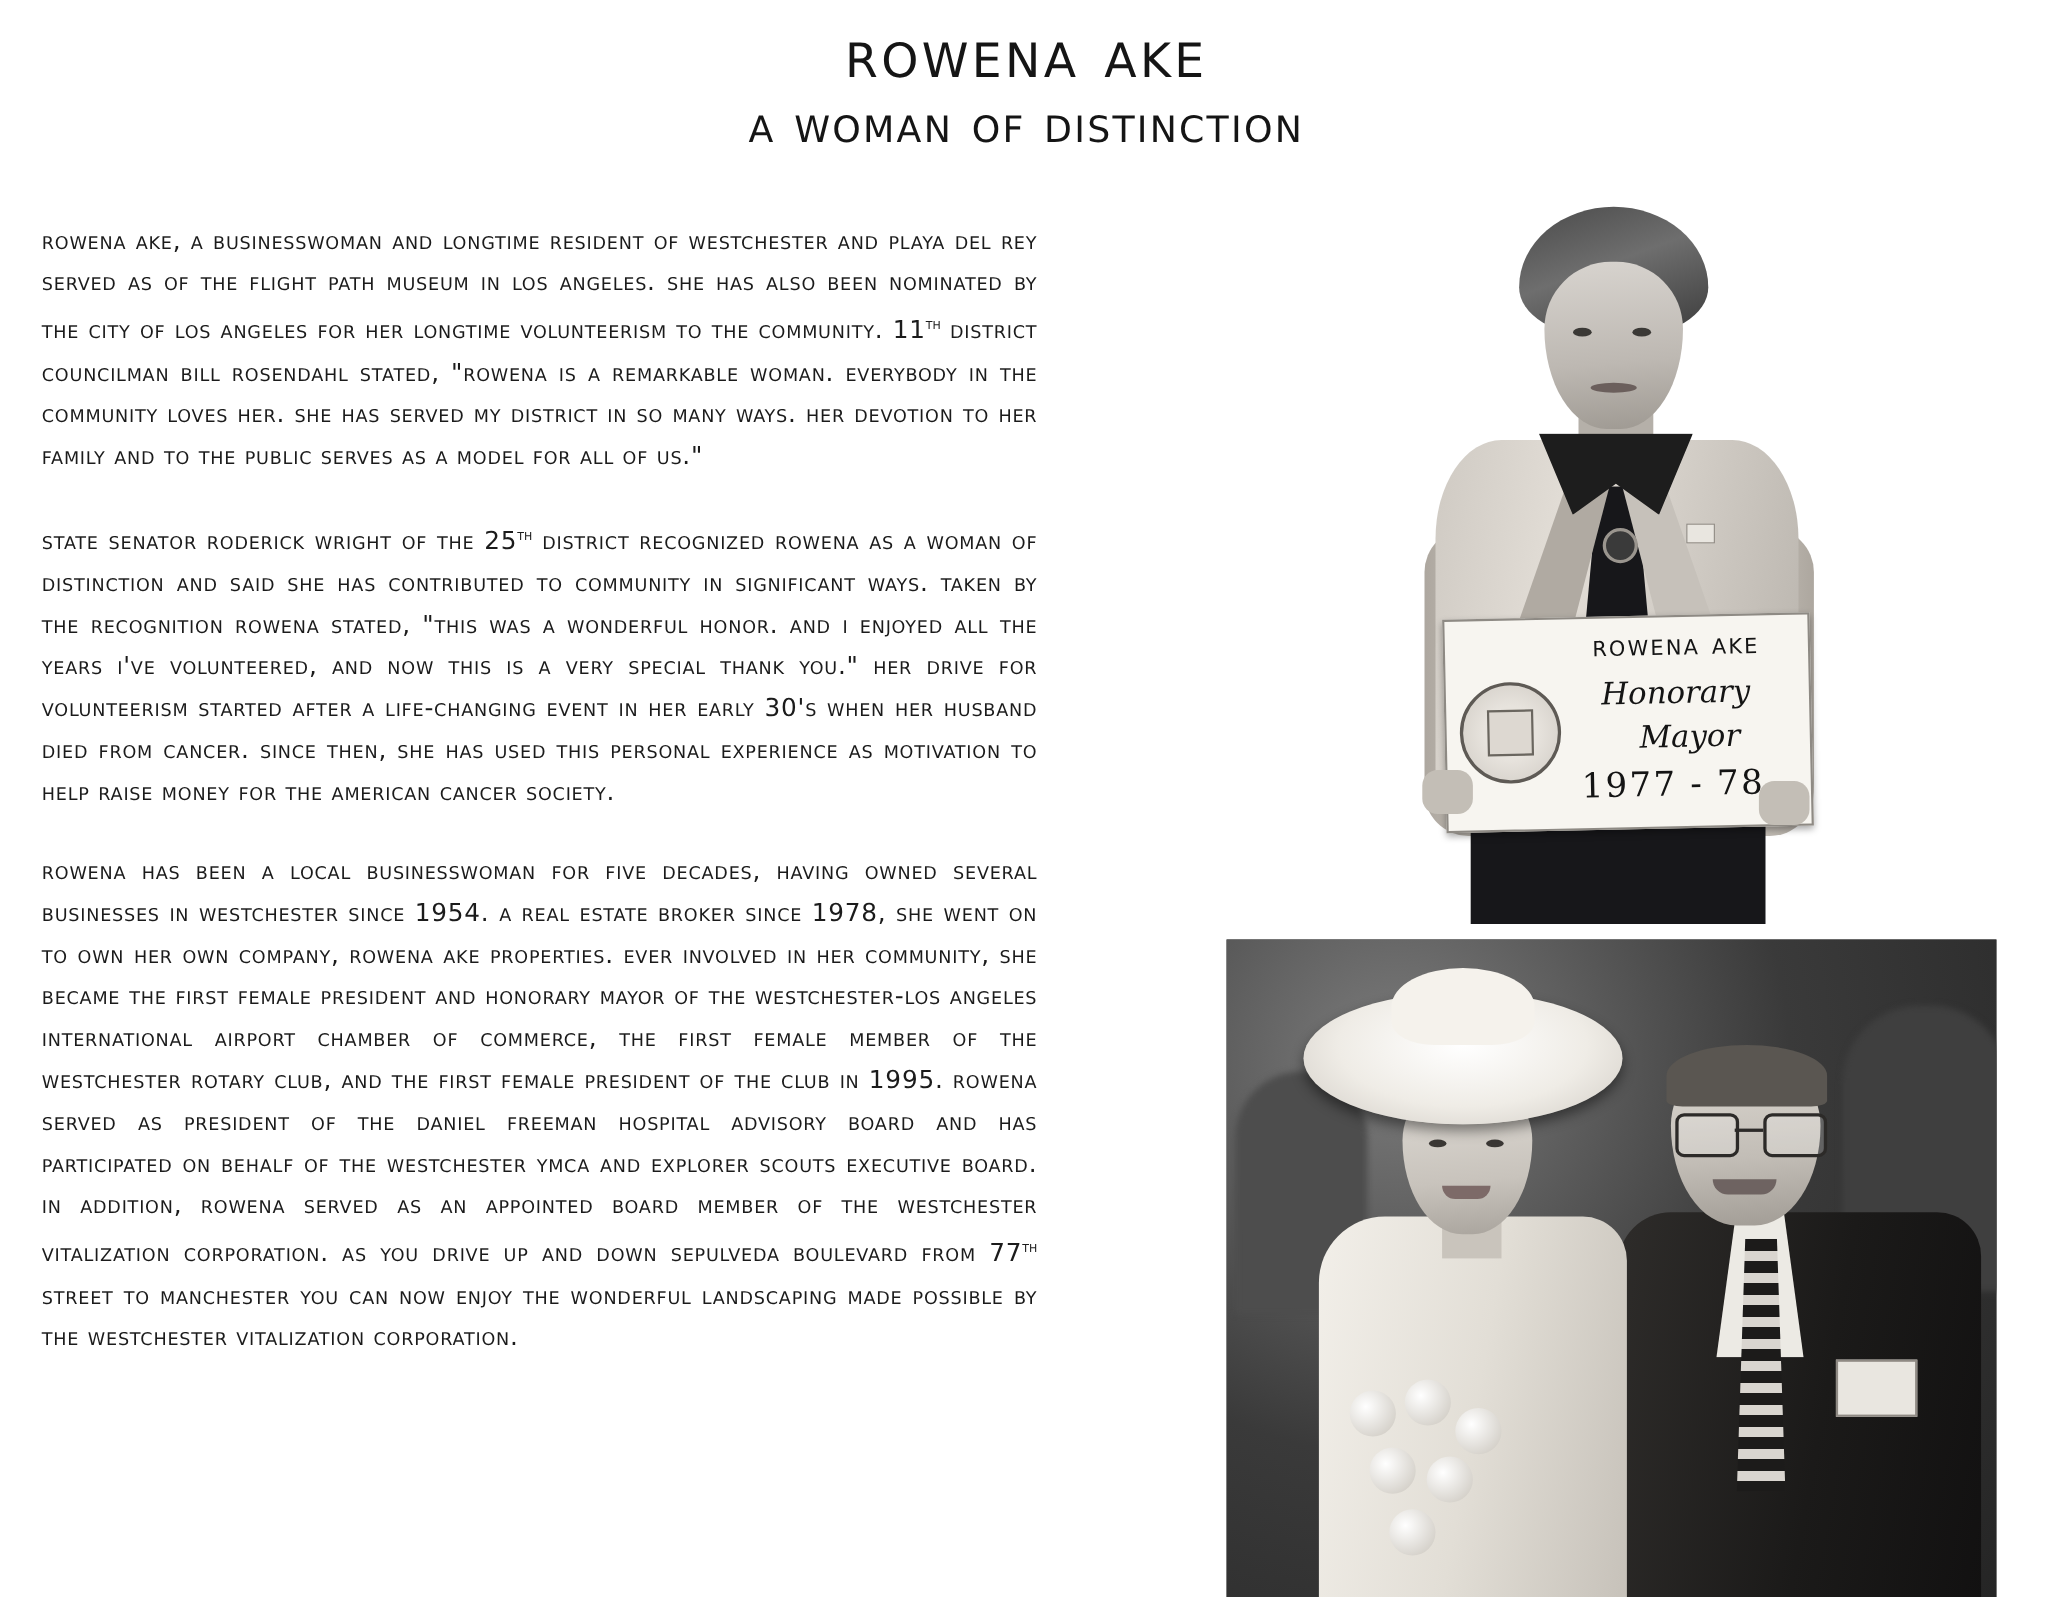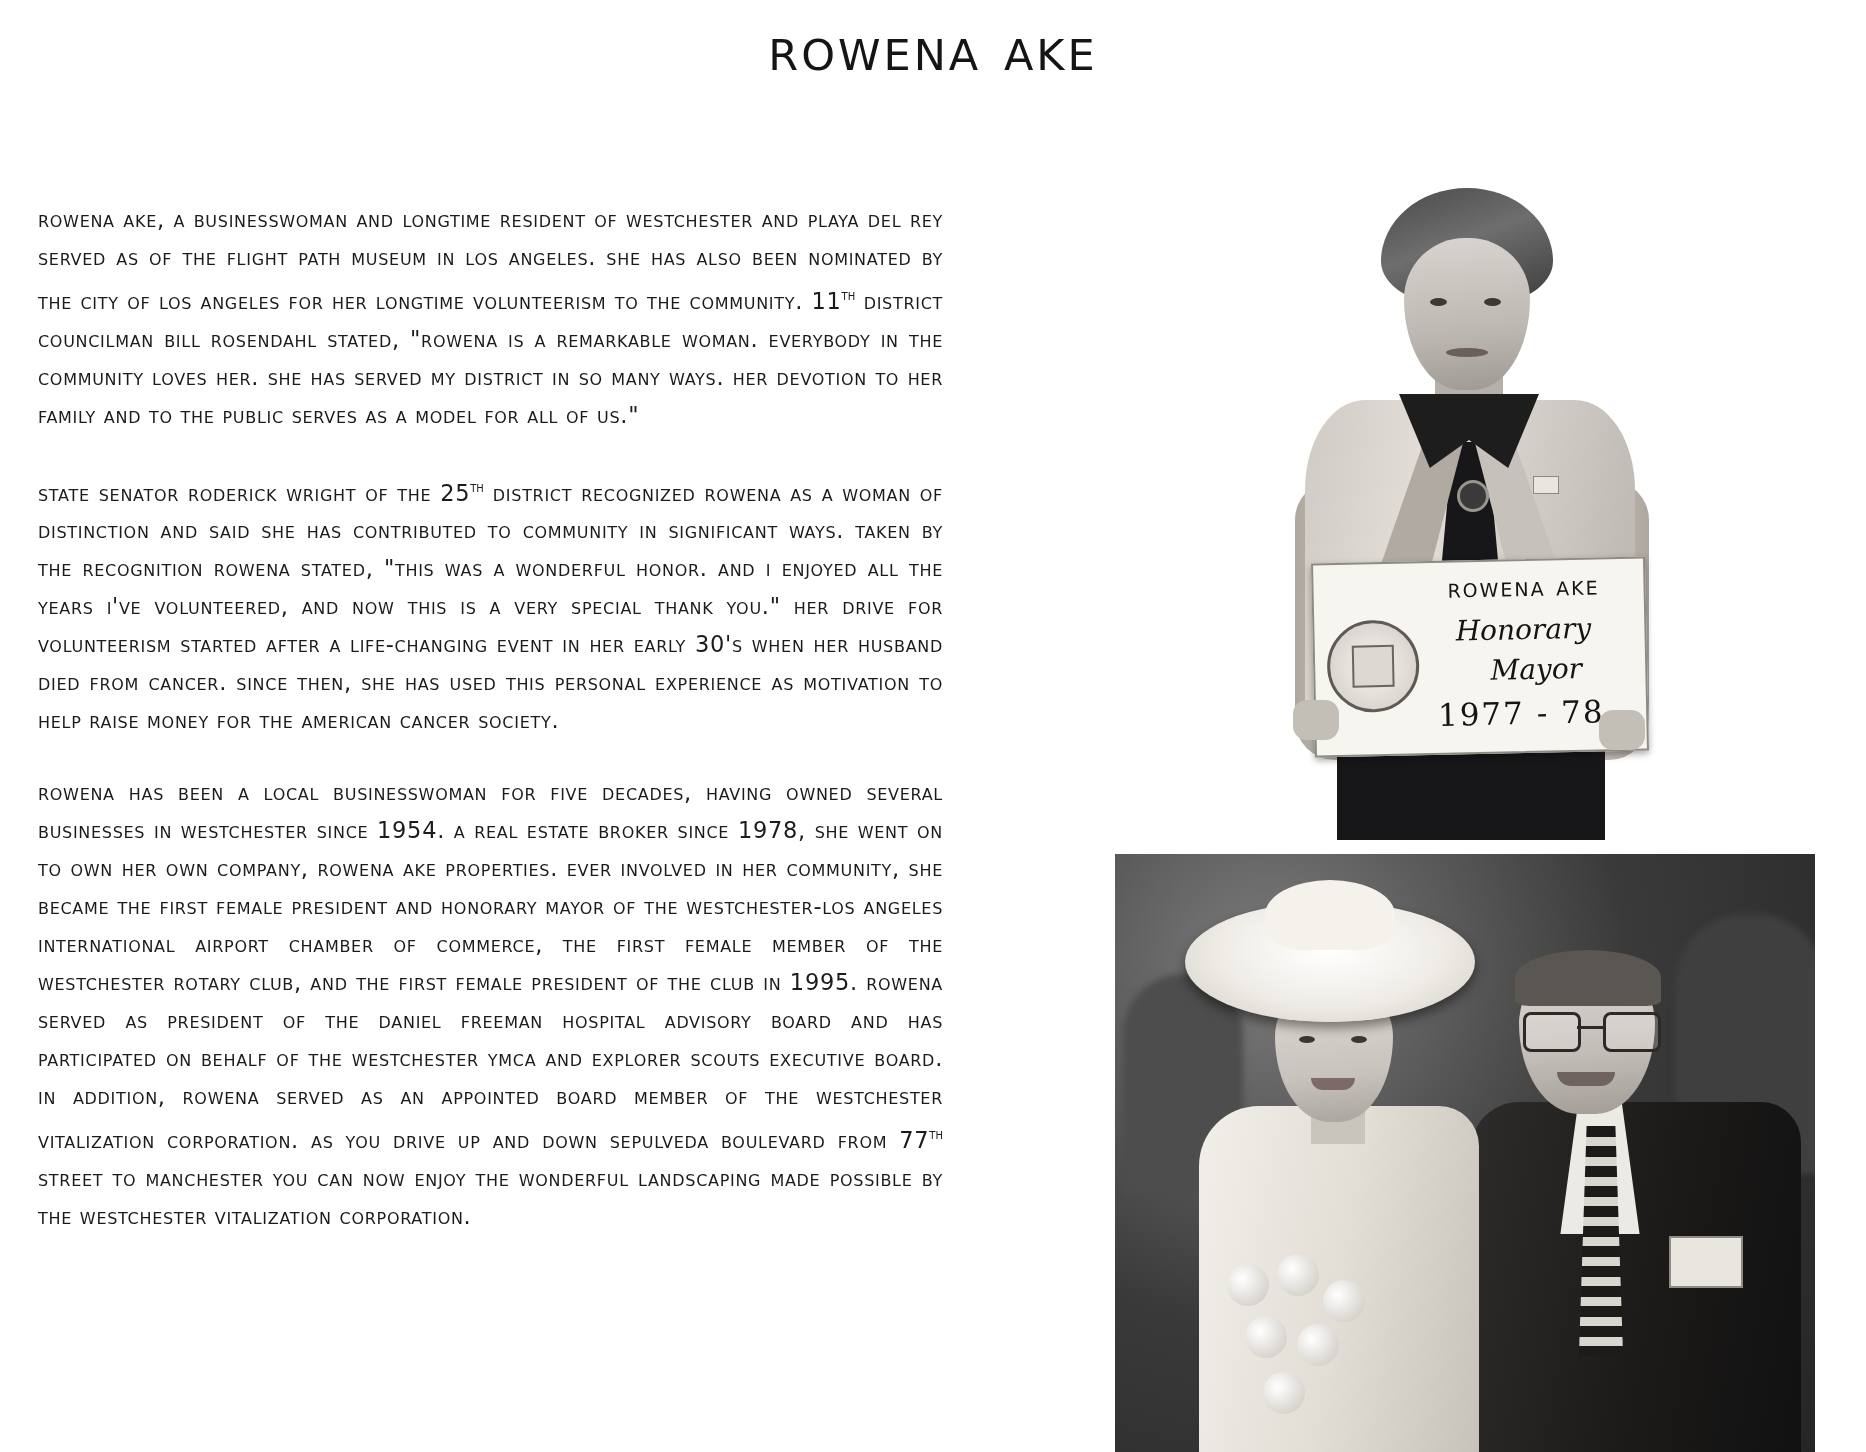--- a/index.html
+++ b/index.html
@@ -439,20 +439,21 @@
     border: 2px solid #8f8a84;
   }
 </style>
 </head>
 <body>
 
 <div class="page">
 
   <div class="title-block">
     <h1 class="doc-title">Rowena Ake</h1>
+    <h2 class="doc-subtitle">A Woman of Distinction</h2>
   </div>
 
   <div class="content">
 
     <div class="text-col">
 
       <p class="para">
         <span>Rowena Ake, a businesswoman and longtime resident of Westchester and Playa del Rey served as of the Flight Path Museum in Los Angeles. She has also been nominated by the City of Los Angeles for her longtime volunteerism to the community. 11</span><sup>th</sup><span> District Councilman Bill Rosendahl stated, "Rowena is a remarkable woman. Everybody in the community loves her. She has served my district in so many ways. Her devotion to her family and to the public serves as a model for all of us."</span>
       </p>
 

